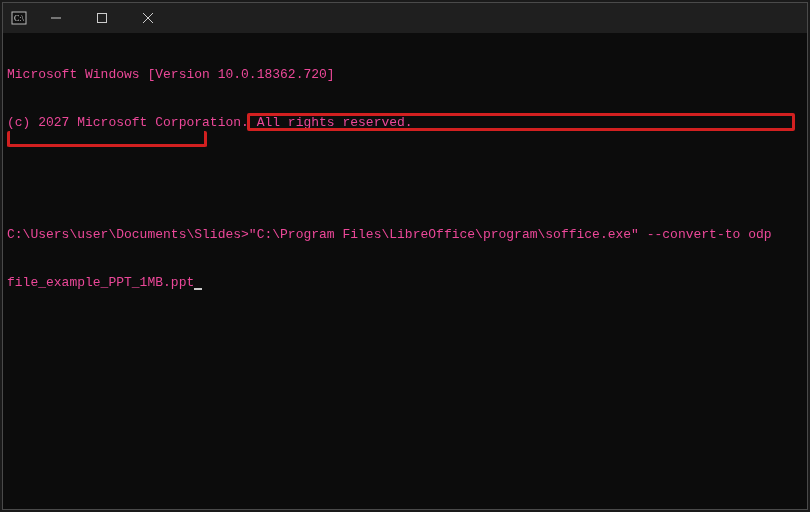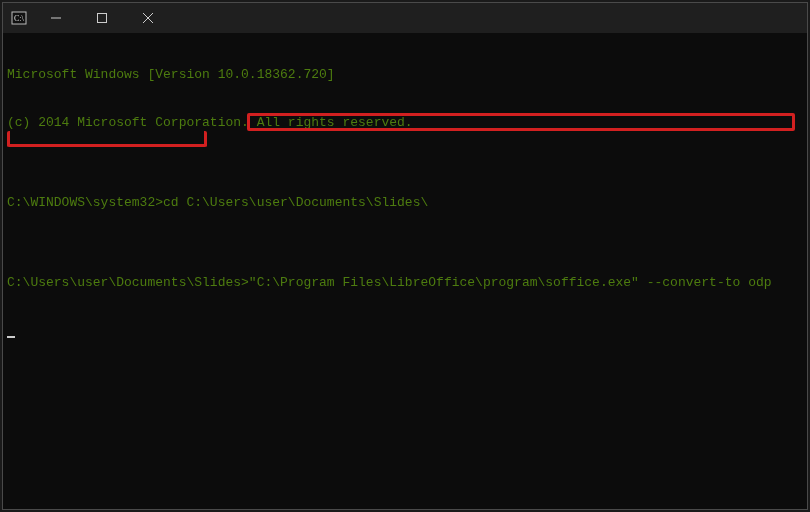--- a/index.html
+++ b/index.html
@@ -51,21 +51,21 @@
     display: flex;
     align-items: center;
     justify-content: center;
     color: #ccc;
     font-family: 'Segoe UI', sans-serif;
   }
   .tb-btn svg { stroke: #ccc; }
   .terminal {
     flex: 1;
     background: #0c0c0c;
-    color: #4d7c0f;
+    color: #ec4899;
     padding: 2px 4px;
     line-height: 16px;
     font-size: 13px;
     position: relative;
     white-space: pre-wrap;
     word-break: break-all;
   }
   .line { display: block; }
   .hl-box {
     position: absolute;
@@ -106,23 +106,22 @@
         <svg width="10" height="10">
             <line x1="0" y1="0" x2="10" y2="10" stroke-width="1"></line>
             <line x1="10" y1="0" x2="0" y2="10" stroke-width="1"></line>
           </svg>
       </div>
     </div>
   </div>
 
   <div class="terminal">
     <span class="line">Microsoft Windows [Version 10.0.18362.720]</span>
-    <span class="line">(c) 2014 Microsoft Corporation. All rights reserved.</span>
+    <span class="line">(c) 2027 Microsoft Corporation. All rights reserved.</span>
     <span class="line"></span>
-    <span class="line"><span>C:\WINDOWS\system32&gt;</span><span>cd C:\Users\user\Documents\Slides\</span></span>
     <span class="line"></span>
     <span class="line"><span>C:\Users\user\Documents\Slides&gt;</span><span>"C:\Program Files\LibreOffice\program\soffice.exe" --convert-to odp</span></span>
-    <span class="line"><span class="cursor"></span></span>
+    <span class="line"><span>file_example_PPT_1MB.ppt</span><span class="cursor"></span></span>
 
     <div class="hl-box" style="left:244px; top:80px; width:548px; height:18px;"></div>
     <div class="hl-box" style="left:4px; top:98px; width:200px; height:16px; border-top:none;"></div>
   </div>
 </div>
 
 </body></html>

